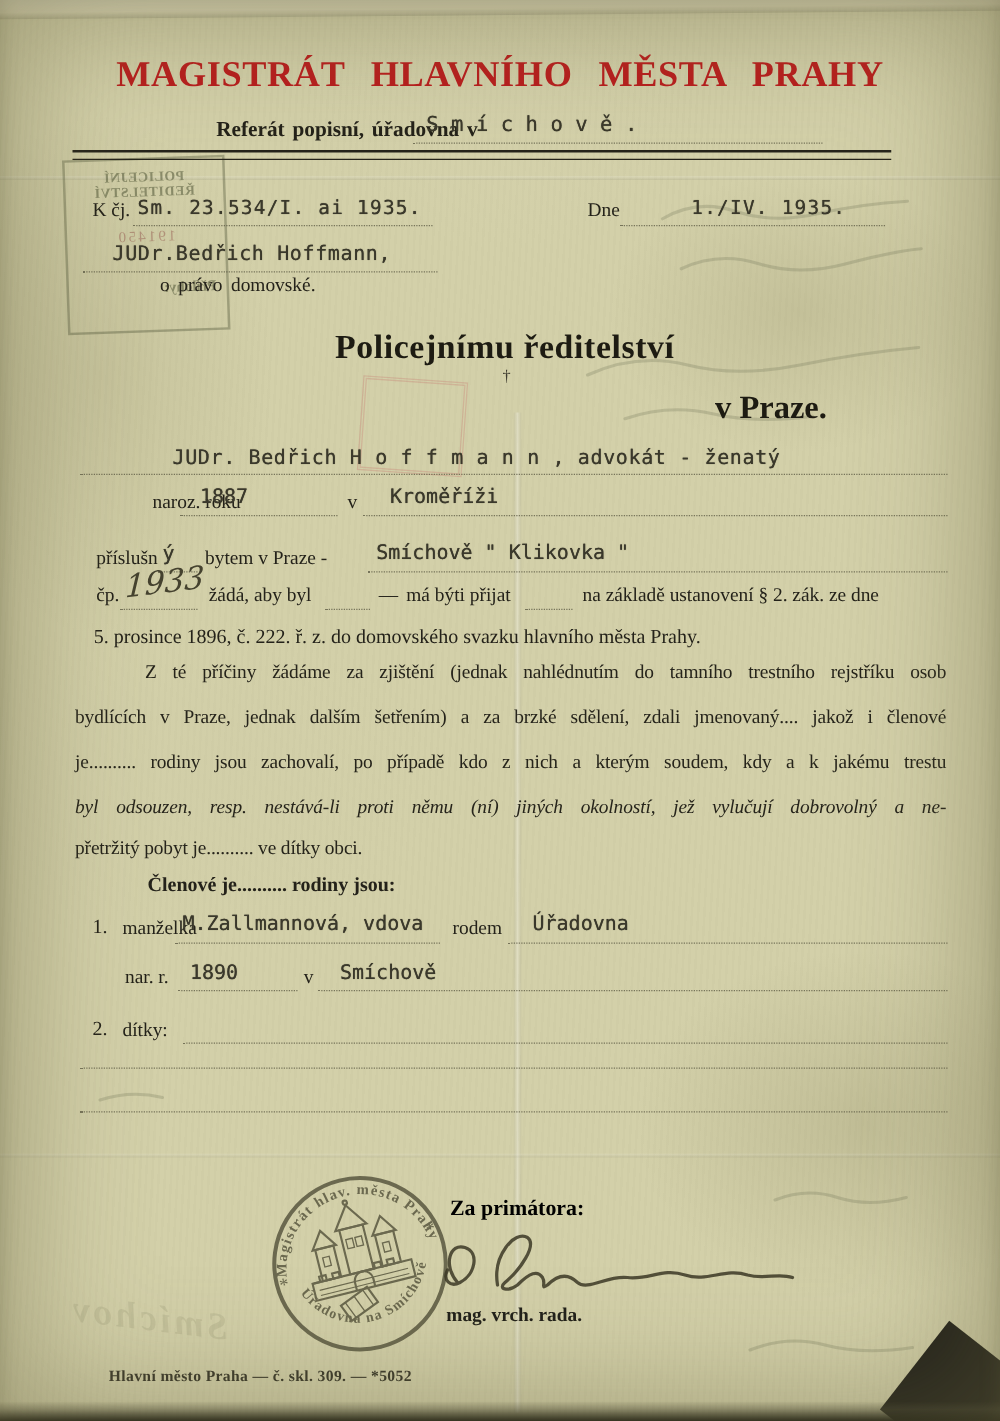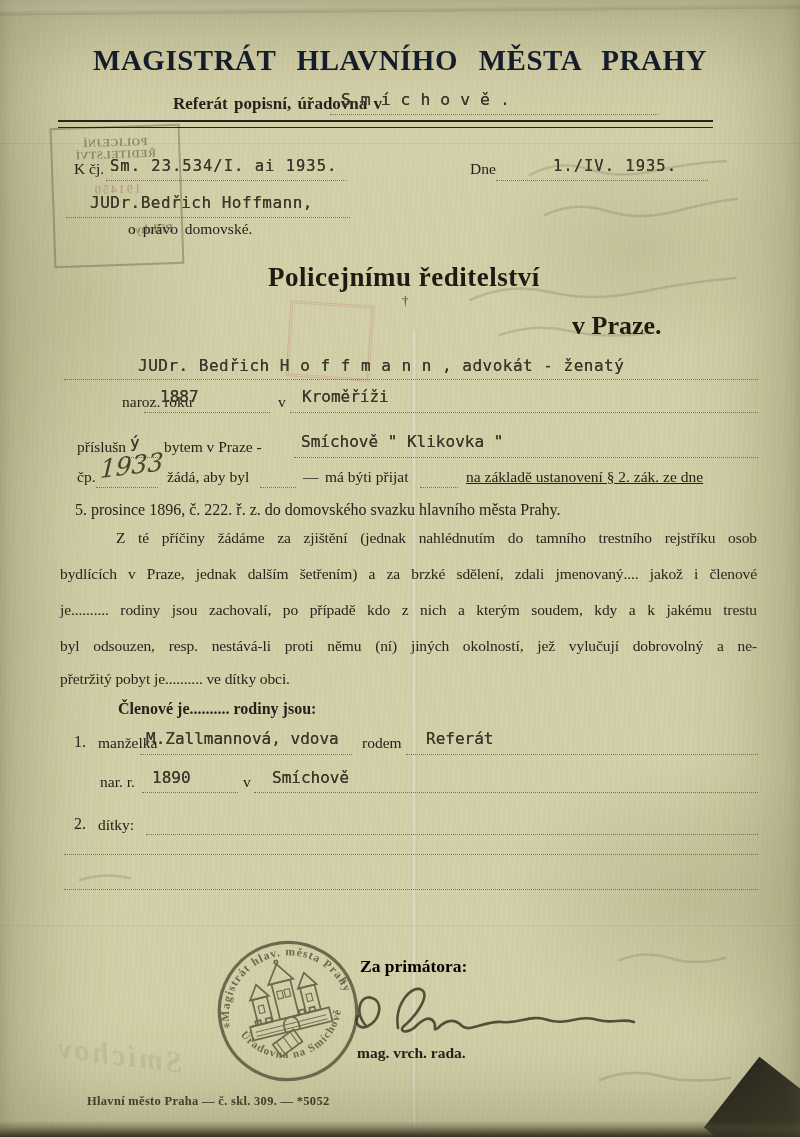--- a/index.html
+++ b/index.html
@@ -37,21 +37,21 @@
   
   .printed{position:absolute;white-space:nowrap;color:#24221a;}
   .typed{position:absolute;white-space:nowrap;
     font-family:"DejaVu Sans Mono","Liberation Mono",monospace;
     color:#3a382b;text-shadow:0 0 .6px #3a382b;}
   .dots{position:absolute;height:2px;border-bottom:1.6px dotted #585640;opacity:.75;}
   .hand{position:absolute;font-style:italic;color:#45422f;
     font-family:"DejaVu Serif","Liberation Serif",serif;}
   
   .doc-title{position:absolute;left:0;right:0;top:44px;text-align:center;
-    font-size:29px;font-weight:bold;letter-spacing:.5px;word-spacing:13px;color:#0f172a;}
+    font-size:29px;font-weight:bold;letter-spacing:.5px;word-spacing:13px;color:#b91c1c;}
   .subtitle-label{top:94px;left:173px;font-size:17px;font-weight:bold;word-spacing:2px;}
   .subtitle-typed{top:90px;left:341px;font-size:16.5px;}
   .double-rule{position:absolute;left:58px;top:120px;width:655px;height:5px;
     border-top:2.5px solid #25231a;border-bottom:1.8px solid #25231a;}
   .addr1{top:262px;left:268px;font-size:27px;font-weight:bold;letter-spacing:.5px;color:#1d1b12;}
   .insert-mark{top:293px;left:402px;font-size:13px;opacity:.85;}
   .addr2{top:311px;left:572px;font-size:26px;font-weight:bold;color:#1d1b12;}
   .pline{position:absolute;left:60px;width:697px;font-size:15.5px;letter-spacing:-.1px;
     text-align:justify;text-align-last:justify;color:#26241b;}
   .pline.last{text-align-last:left;}
@@ -126,56 +126,56 @@
   <span class="printed insert-mark">†</span>
   <span class="printed addr2">v Praze.</span>
 
   <span class="typed" style="left:138px;top:356px;font-size:16px;letter-spacing:.5px;">JUDr. Bedřich H o f f m a n n , advokát - ženatý</span>
   <div class="dots" style="left:64px;top:377px;width:694px;"></div>
 
   <span class="printed sz15" style="left:77px;top:393px;margin-left:45px;">naroz. roku</span>
   <span class="typed sz16" style="left:160px;top:387px;">1887</span>
   <div class="dots" style="left:144px;top:410px;width:126px;"></div>
   <span class="printed sz15" style="left:278px;top:393px;">v</span>
-  <span class="typed sz16" style="left:302px;top:387px;">Kroměříži</span>
+  <span class="typed sz16" style="left:312px;top:387px;">Kroměříži</span>
   <div class="dots" style="left:290px;top:410px;width:468px;"></div>
 
   <span class="printed sz15" style="left:77px;top:438px;">příslušn</span>
   <span class="typed sz16" style="left:130px;top:433px;">ý</span>
   <div class="dots" style="left:126px;top:455px;width:32px;"></div>
   <span class="printed sz15" style="left:164px;top:438px;">bytem v Praze -</span>
   <span class="typed sz16" style="left:301px;top:432px;">Smíchově " Klikovka "</span>
   <div class="dots" style="left:294px;top:455px;width:464px;"></div>
 
   <span class="printed sz15" style="left:77px;top:468px;">čp.</span>
   <div class="dots" style="left:96px;top:485px;width:62px;"></div>
   <span class="hand" style="left:100px;top:451px;font-size:25px;transform:rotate(-7deg) skewX(-10deg);">1933</span>
   <span class="printed sz15" style="left:167px;top:468px;">žádá, aby byl</span>
   <div class="dots" style="left:260px;top:485px;width:36px;"></div>
   <span class="printed sz15" style="left:303px;top:468px;">—</span>
   <span class="printed sz15" style="left:325px;top:468px;">má býti přijat</span>
   <div class="dots" style="left:420px;top:485px;width:38px;"></div>
-  <span class="printed sz15" style="left:466px;top:468px;text-decoration:underline;">na základě ustanovení § 2. zák. ze dne</span>
+  <span class="printed sz15" style="left:466px;top:468px;">na základě ustanovení § 2. zák. ze dne</span>
 
   <span class="printed" style="left:75px;top:501px;font-size:16px;">5. prosince 1896, č. 222. ř. z. do domovského svazku hlavního města Prahy.</span>
 
   <div class="pline" style="top:529px;padding-left:56px;width:641px;">Z té příčiny žádáme za zjištění (jednak nahlédnutím do tamního trestního rejstříku osob</div>
   <div class="pline" style="top:565px;">bydlících v Praze, jednak dalším šetřením) a za brzké sdělení, zdali jmenovaný.... jakož i členové</div>
   <div class="pline" style="top:601px;">je.......... rodiny jsou zachovalí, po případě kdo z nich a kterým soudem, kdy a k jakému trestu</div>
-  <div class="pline" style="top:637px;">byl odsouzen, resp. nestává-li proti němu (ní) jiných okolností, jež vylučují dobrovolný a ne-</div>
+  <div class="pline" style="top:637px;font-style:italic;">byl odsouzen, resp. nestává-li proti němu (ní) jiných okolností, jež vylučují dobrovolný a ne-</div>
   <div class="pline last" style="top:670px;">přetržitý pobyt je.......... ve dítky obci.</div>
 
   <div class="printed sz16" style="left:118px;top:700px;font-weight:bold;">Členové je.......... rodiny jsou:</div>
 
   <span class="printed sz16" style="left:74px;top:733px;">1.</span>
   <span class="printed sz15" style="left:98px;top:734px;">manželka</span>
   <span class="typed sz16" style="left:146px;top:729px;">M.Zallmannová, vdova</span>
   <div class="dots" style="left:140px;top:752px;width:212px;"></div>
   <span class="printed sz15" style="left:362px;top:734px;">rodem</span>
-  <span class="typed sz16" style="left:426px;top:729px;">Referát</span>
+  <span class="typed sz16" style="left:426px;top:729px;">Úřadovna</span>
   <div class="dots" style="left:406px;top:752px;width:352px;"></div>
 
   <span class="printed sz15" style="left:100px;top:773px;">nar. r.</span>
   <span class="typed sz16" style="left:152px;top:768px;">1890</span>
   <div class="dots" style="left:142px;top:790px;width:96px;"></div>
   <span class="printed sz15" style="left:243px;top:773px;">v</span>
   <span class="typed sz16" style="left:272px;top:768px;">Smíchově</span>
   <div class="dots" style="left:254px;top:790px;width:504px;"></div>
 
   <span class="printed sz16" style="left:74px;top:815px;">2.</span>

